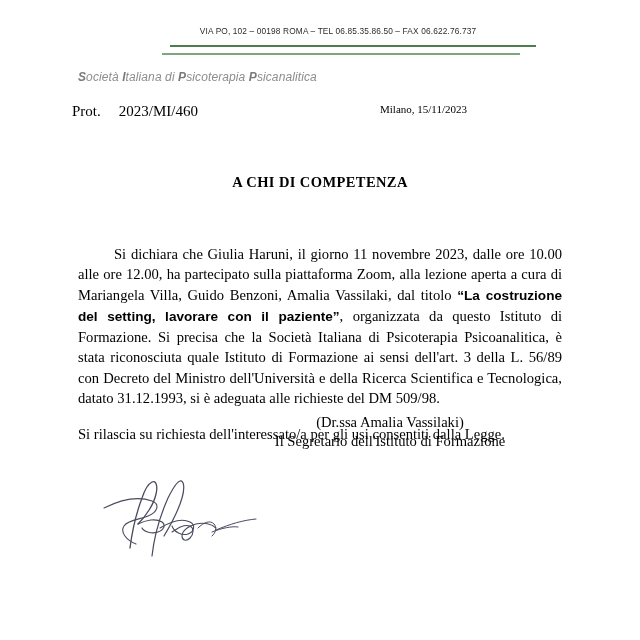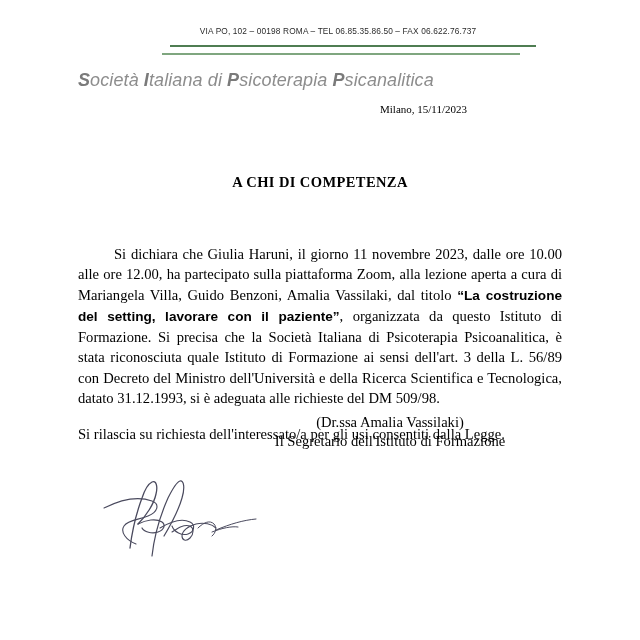--- a/index.html
+++ b/index.html
@@ -62,21 +62,21 @@
     width: 358px;
     top: 11px;
     background: #7fa67f;
   }
 
   .lh-society {
     margin-top: 6px;
     padding-left: 78px;
     font-family: "Liberation Sans", sans-serif;
     font-style: italic;
-    font-size: 18px;
+    font-size: 12px;
     color: #8d8d8d;
     letter-spacing: 0.1px;
     white-space: nowrap;
   }
   .lh-society .cap {
     font-weight: bold;
     color: #7a7a7a;
   }
 
   
@@ -186,20 +186,23 @@
       <div class="rule rule-top"></div>
       <div class="rule rule-bottom"></div>
     </div>
 
     <div class="lh-society">
       <span class="cap">S</span><span>ocietà </span><span class="cap">I</span><span>taliana di </span><span class="cap">P</span><span>sicoterapia </span><span class="cap">P</span><span>sicanalitica</span>
     </div>
   </div>
 
   <div class="meta-row">
+    <div class="meta-prot">
+      <span class="prot-label">Prot.</span><span>2023/MI/460</span>
+    </div>
     <div class="meta-date">Milano, 15/11/2023</div>
   </div>
 
   <div class="doc-title">A CHI DI COMPETENZA</div>
 
   <div class="body-block">
     <p class="para para-main"><span>Si dichiara che Giulia Haruni, il giorno 11 novembre 2023, dalle ore 10.00 alle ore 12.00, ha partecipato sulla piattaforma Zoom, alla lezione aperta a cura di Mariangela Villa, Guido Benzoni, Amalia Vassilaki, dal titolo </span><span class="lecture-title">“La costruzione del setting, lavorare con il paziente”</span><span>, organizzata da questo Istituto di Formazione. Si precisa che la Società Italiana di Psicoterapia Psicoanalitica, è stata riconosciuta quale Istituto di Formazione ai sensi dell'art. 3 della L. 56/89 con Decreto del Ministro dell'Università e della Ricerca Scientifica e Tecnologica, datato 31.12.1993, si è adeguata alle richieste del DM 509/98.</span></p>
 
     <p class="para para-release">Si rilascia su richiesta dell'interessato/a per gli usi consentiti dalla Legge.</p>
   </div>

